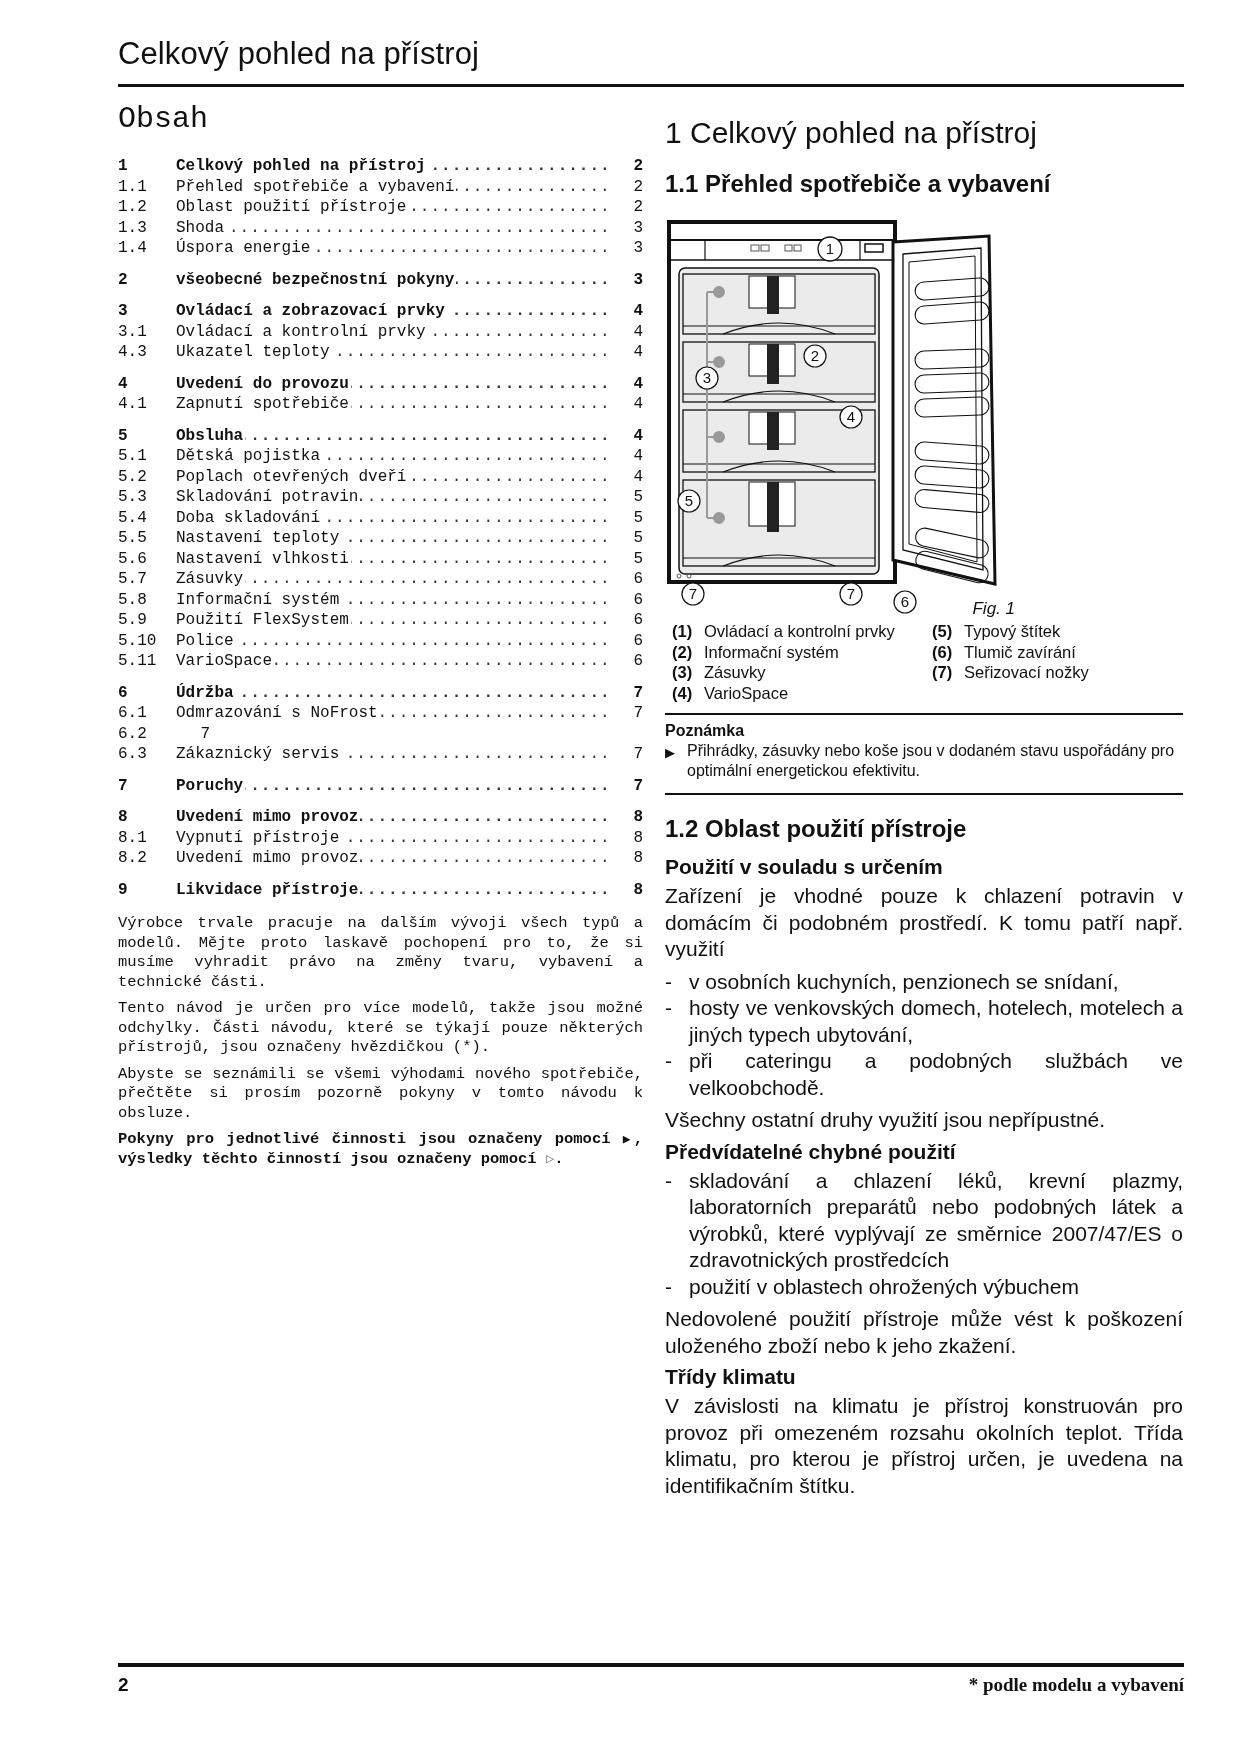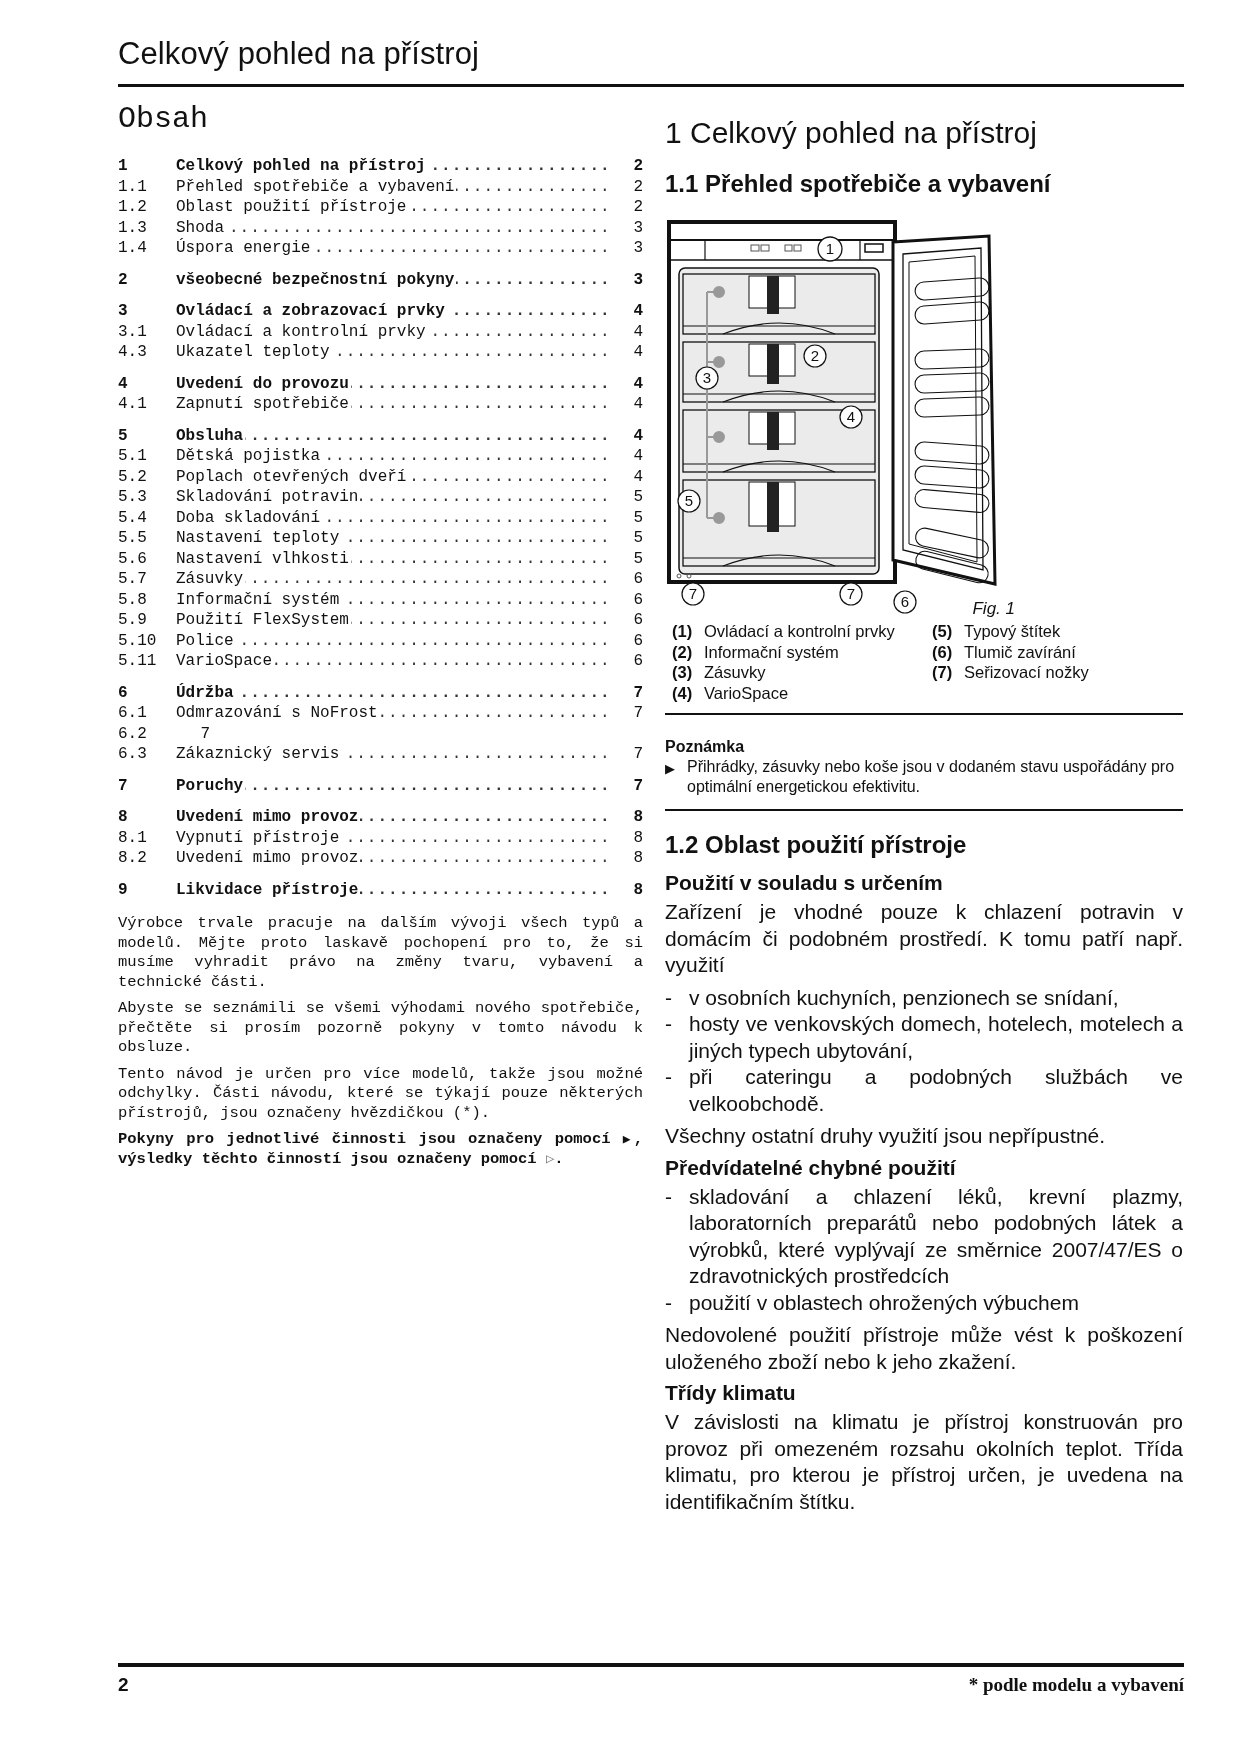--- a/index.html
+++ b/index.html
@@ -29,21 +29,21 @@
   h2.chapter { font-size: 30px; font-weight: normal; margin: 0 0 20px 0; }
   h3.sub { font-size: 24px; font-weight: bold; margin: 0 0 14px 0; }
   .figure { position: relative; width: 470px; height: 405px; }
   .fig-caption { position: absolute; right: 0; bottom: -2px; font-style: italic; font-size: 17px; margin-top: 12px; }
 
   .legend { display: grid; grid-template-columns: 260px 240px; column-gap: 0; font-size: 16.5px; line-height: 20.5px; margin-top: 4px; margin-left: 7px; }
   .legend .item { display: flex; }
   .legend .k { font-weight: bold; width: 32px; flex: none; }
   .legend .v { flex: 1; }
 
-  .note { border-top: 2px solid #111; margin-top: 10px; padding-top: 22px; }
+  .note { border-top: 2px solid #111; margin-top: 10px; padding-top: 6px; }
   .note .label { font-weight: bold; font-size: 16px; line-height: 20px; }
   .note .body { display: flex; font-size: 16px; line-height: 19.5px; }
   .note .body .arrow { width: 22px; flex: none; font-size: 13px; padding-top: 2px; }
   .note-bottom-rule { border-top: 2px solid #111; margin-top: 13px; }
 
   h3.sub2 { font-size: 24px; font-weight: bold; margin: 20px 0 12px 0; }
   h4.para-head { font-size: 21px; font-weight: bold; margin: 0 0 4px 0; }
   .body-text { font-size: 21px; line-height: 26.5px; text-align: justify; margin: 0 0 6px 0; }
   ul.dash { list-style: none; padding: 0; margin: 0 0 6px 0; }
   ul.dash li { display: flex; font-size: 21px; line-height: 26.5px; }
@@ -239,22 +239,22 @@
         <div class="toc-row major">
           <span class="num">9</span>
           <span class="title"><span class="t">Likvidace přístroje</span></span>
           <span class="page">8</span>
         </div>
       </div>
     </div>
 
   <div class="intro" style="margin-top:14px;">
     <p>Výrobce trvale pracuje na dalším vývoji všech typů a modelů. Mějte proto laskavě pochopení pro to, že si musíme vyhradit právo na změny tvaru, vybavení a technické části.</p>
+    <p>Tento návod je určen pro více modelů, takže jsou možné odchylky. Části návodu, které se týkají pouze některých přístrojů, jsou označeny hvězdičkou (*).</p>
     <p>Abyste se seznámili se všemi výhodami nového spotřebiče, přečtěte si prosím pozorně pokyny v tomto návodu k obsluze.</p>
-    <p>Tento návod je určen pro více modelů, takže jsou možné odchylky. Části návodu, které se týkají pouze některých přístrojů, jsou označeny hvězdičkou (*).</p>
     <p class="bold"><span>Pokyny pro jednotlivé činnosti jsou označeny pomocí </span><span style="font-size:13px;">▶</span><span>, výsledky těchto činností jsou označeny pomocí </span><span style="font-weight:normal;color:#777;font-size:14px;">▷</span><span>.</span></p>
   </div>
 </div>
 
 <div class="col-right">
   <h2 class="chapter">1  Celkový pohled na přístroj</h2>
   <h3 class="sub">1.1  Přehled spotřebiče a vybavení</h3>
 
   <div class="figure">
     <svg width="470" height="405" viewBox="0 0 470 405">

